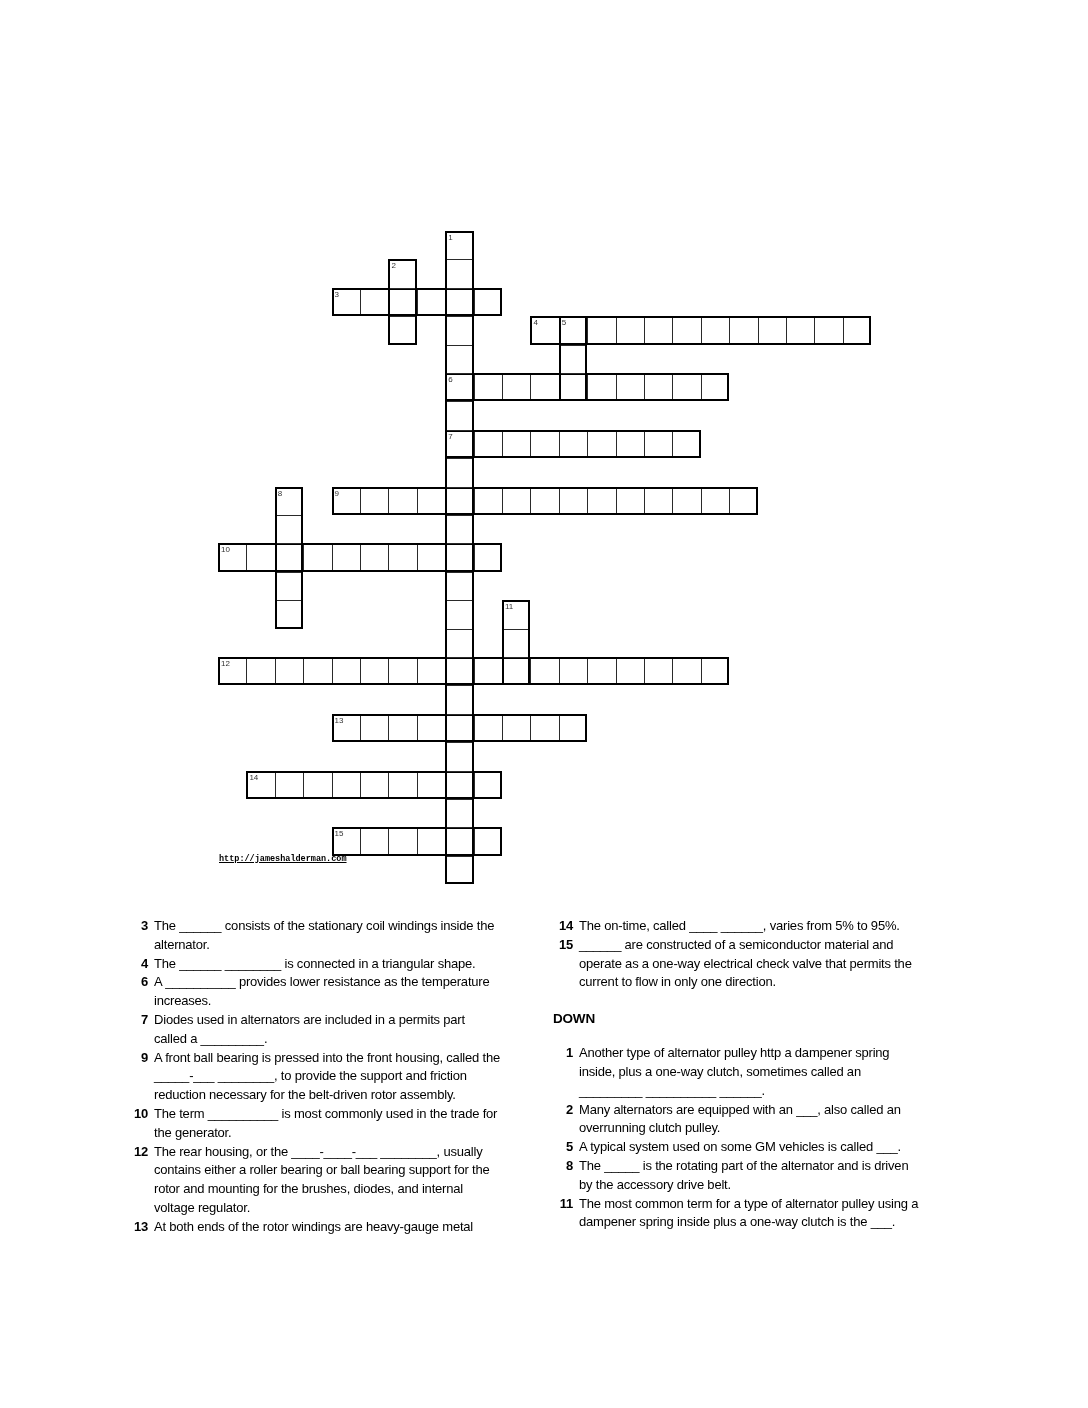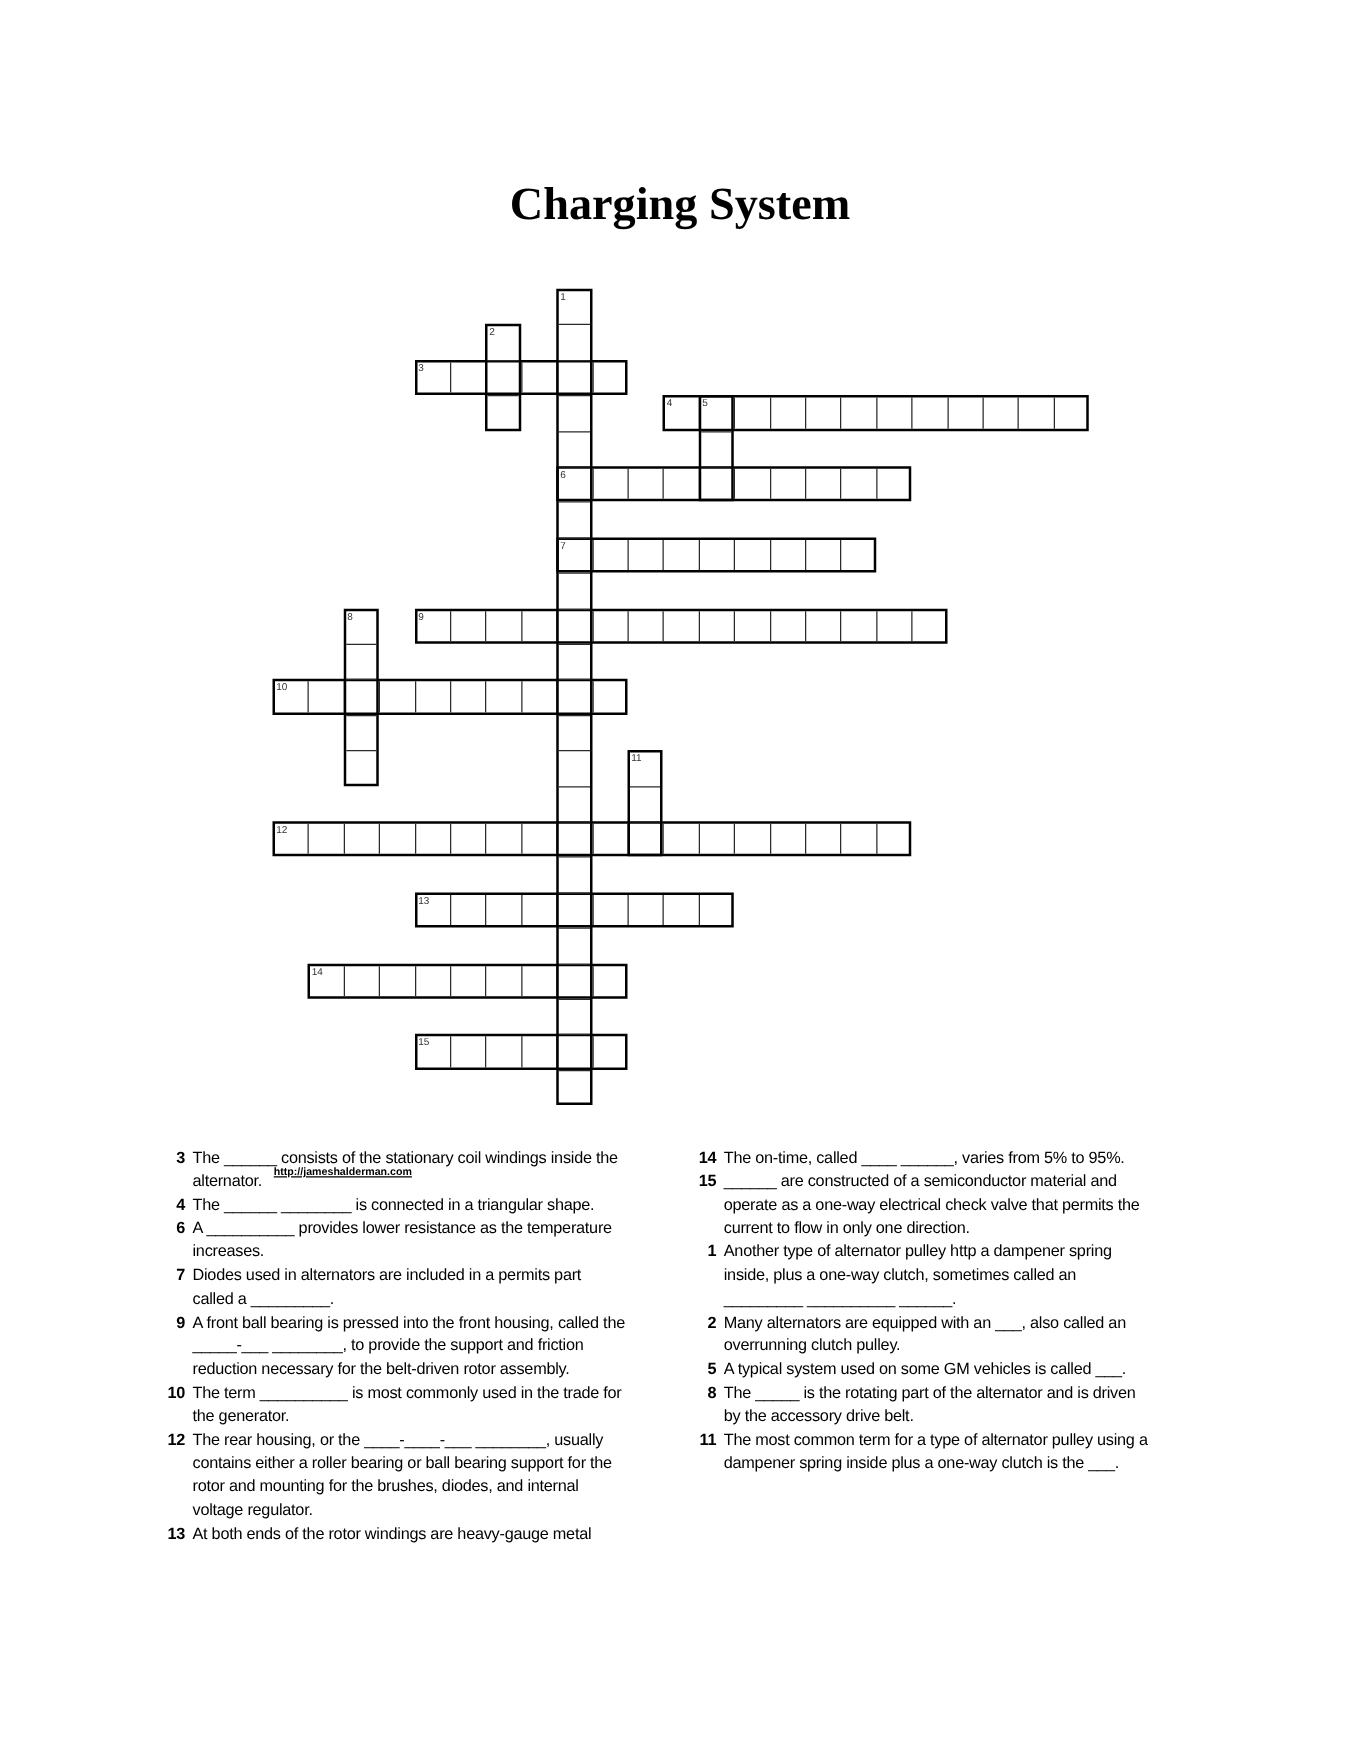--- a/index.html
+++ b/index.html
@@ -7,37 +7,36 @@
         font-family:"Liberation Sans",sans-serif;color:#000;}
   .title{position:absolute;top:144px;left:0;width:100%;margin:0;text-align:center;
          font-family:"Liberation Serif",serif;font-weight:bold;font-size:37px;line-height:40px;}
   .subtitle{position:absolute;top:189px;left:0;width:100%;text-align:center;
             font-family:"Liberation Serif",serif;font-size:21px;line-height:24px;}
   .grid-layer{position:absolute;left:0;top:0;width:100%;height:100%;}
   .word{position:absolute;border:2px solid #000;box-sizing:border-box;background:transparent;}
   .sep{position:absolute;background:#2a2a2a;}
   .cellnum{position:absolute;font-size:8px;line-height:9px;color:#333;
            font-family:"Liberation Sans",sans-serif;}
-  .footer-url{position:absolute;left:219px;top:932px;font-family:Liberation Sans, sans-serif;
+  .footer-url{position:absolute;left:219px;top:854px;font-family:Liberation Mono, monospace;
               font-size:8.5px;font-weight:bold;text-decoration:underline;color:#000;}
   .clues-col{position:absolute;width:372px;font-size:13px;line-height:18.8px;letter-spacing:-0.2px;}
   .clues-left{left:128px;top:917px;}
   .clues-right{left:553px;top:917px;}
   .clues-header{font-weight:bold;font-size:13.5px;line-height:19px;}
   .clues-header.across{margin-bottom:22px;}
   .clues-header.down{margin-top:17px;margin-bottom:16px;}
   .clue{display:flex;align-items:flex-start;}
   .cnum{width:20px;min-width:20px;text-align:right;margin-right:6px;font-weight:bold;}
   .ctext{flex:1;}
 </style>
 </head>
 <body>
 
 <div class="page">
-  <h1 class="title">Charging System</h1>
 
   <div class="grid-layer" id="grid-layer">
       <div class="word" style="left: 331.6px; top: 287.8px; width: 170.4px; height: 28.4px;">
         <div class="sep" style="left: 26.4px; top: 0px; width: 1px; height: 100%;"></div>
         <div class="sep" style="left: 54.8px; top: 0px; width: 1px; height: 100%;"></div>
         <div class="sep" style="left: 83.2px; top: 0px; width: 1px; height: 100%;"></div>
         <div class="sep" style="left: 111.6px; top: 0px; width: 1px; height: 100%;"></div>
         <div class="sep" style="left: 140px; top: 0px; width: 1px; height: 100%;"></div>
       </div>
       <div class="word" style="left: 530.4px; top: 316.2px; width: 340.8px; height: 28.4px;">
@@ -249,20 +248,21 @@
     <div id="right-across-list">
         <div class="clue">
           <span class="cnum">14</span>
           <span class="ctext">The on-time, called ____ ______, varies from 5% to 95%.</span>
         </div>
         <div class="clue">
           <span class="cnum">15</span>
           <span class="ctext">______ are constructed of a semiconductor material and operate as a one-way electrical check valve that permits the current to flow in only one direction.</span>
         </div>
       </div>
+    <div class="clues-header down">DOWN</div>
     <div id="right-down-list">
         <div class="clue">
           <span class="cnum">1</span>
           <span class="ctext">Another type of alternator pulley http a dampener spring inside, plus a one-way clutch, sometimes called an _________ __________ ______.</span>
         </div>
         <div class="clue">
           <span class="cnum">2</span>
           <span class="ctext">Many alternators are equipped with an ___, also called an overrunning clutch pulley.</span>
         </div>
         <div class="clue">

